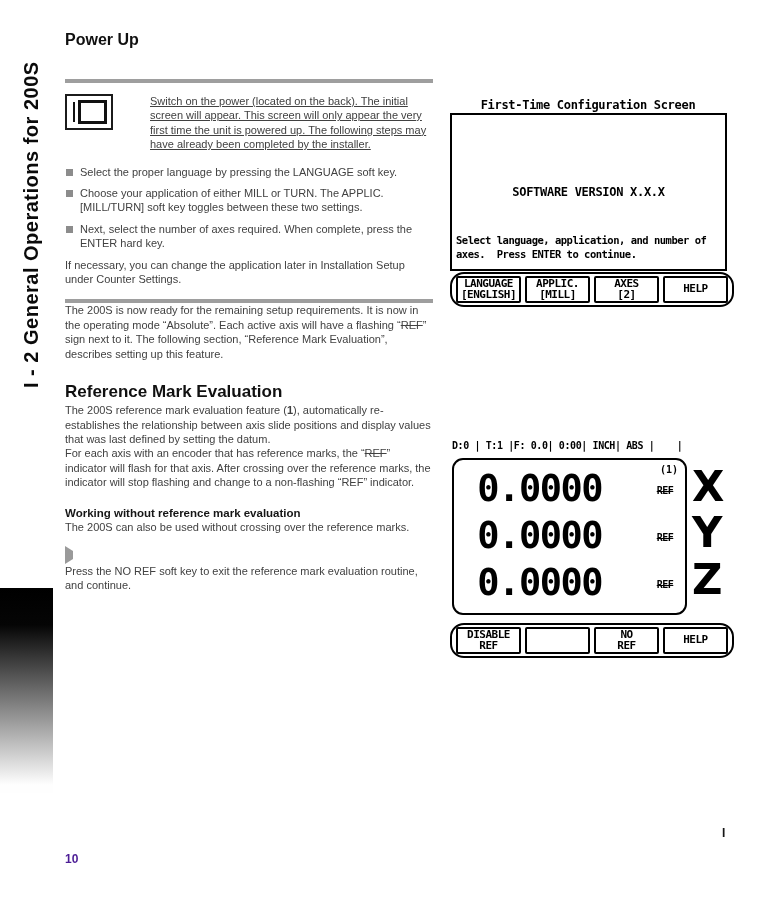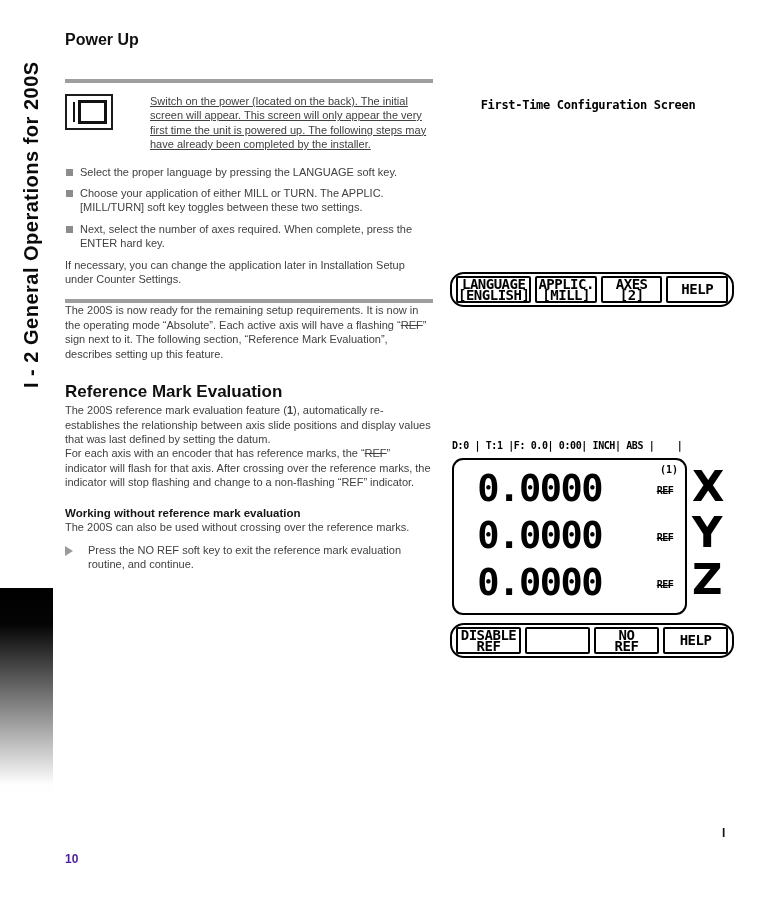--- a/index.html
+++ b/index.html
@@ -36,41 +36,41 @@
   ul.bullets li{display:flex;margin-bottom:7px;font-size:11px;line-height:14.4px;}
   .sq{flex:0 0 7px;width:7px;height:7px;background:#8c8c8c;margin:4px 7px 0 1px;}
   .note{margin-top:6px;}
   .ready{margin-top:12px;}
   .ref-strike{text-decoration:line-through;}
   h2.rme{font-size:17px;line-height:22px;font-weight:bold;color:#101010;margin:20px 0 0 0;}
   .p-feature{margin-top:9px;}
   .p-flash{margin-top:9px;}
   h3.wwr{font-size:11.5px;line-height:14px;font-weight:bold;color:#161616;margin:16px 0 0 0;}
   .sub-text{margin-top:4px;}
-  .action-row{display:flex;margin-top:9px;}
+  .action-row{display:flex;margin-top:9px;flex-direction:column;}
   .tri{flex:0 0 8px;width:0;height:0;margin:3px 7px 0 0;
        border-left:8px solid #9a9a9a;border-top:5px solid transparent;border-bottom:5px solid transparent;}
   
   .right-col{position:absolute;left:450px;top:96px;width:276px;height:580px;}
   .mono{font-family:"DejaVu Sans Mono", monospace;color:#000;}
   .cfg-title{position:absolute;top:2px;left:0;width:276px;text-align:center;
     font-size:12px;font-weight:bold;letter-spacing:-.3px;}
   .cfg-box{position:absolute;top:17px;left:0;width:273px;height:154px;border:2px solid #000;background:#fff;}
   .cfg-version{position:absolute;top:70px;left:0;width:100%;text-align:center;
     font-size:12px;font-weight:bold;letter-spacing:-.3px;}
   .cfg-message{position:absolute;bottom:8px;left:4px;right:2px;
     font-size:10.5px;line-height:14px;font-weight:bold;letter-spacing:-.5px;white-space:pre-wrap;}
   .softkey-row{position:absolute;left:0;width:272px;height:27px;
     border:2px solid #000;border-radius:14px;background:#fff;
     display:flex;gap:4px;padding:2px 4px;box-sizing:content-box;}
   .cfg-keys{top:176px;}
   .dro-keys{top:527px;}
   .softkey{flex:1 1 0;border:2px solid #000;border-radius:2px;background:#fff;
     display:flex;flex-direction:column;align-items:center;justify-content:center;
-    font-size:14px;line-height:10.5px;font-weight:bold;letter-spacing:-.5px;text-align:center;}
+    font-size:11px;line-height:10.5px;font-weight:bold;letter-spacing:-.5px;text-align:center;}
   .softkey span{display:block;}
   
   .dro-status{position:absolute;top:344px;left:2px;width:233px;
     font-size:10px;font-weight:bold;letter-spacing:-.4px;white-space:pre;}
   .dro-box{position:absolute;top:362px;left:2px;width:231px;height:148px;
     border:2px solid #000;border-radius:11px;background:#fff;padding-top:5px;box-sizing:content-box;}
   .dro-annotation{position:absolute;top:4px;right:7px;font-size:10px;font-weight:bold;}
   .axis-row{height:47px;display:flex;justify-content:flex-end;align-items:center;padding-right:5px;gap:48px;}
   .axis-value{font-size:37px;font-weight:bold;letter-spacing:-1.5px;line-height:1;}
   .ref-col{width:30px;flex:0 0 30px;text-align:center;}
@@ -138,20 +138,25 @@
 
     <div class="action-row">
       <span class="tri"></span>
       <p class="body">Press the NO REF soft key to exit the reference mark evaluation routine, and continue.</p>
     </div>
   </div>
 
   <div class="right-col">
 
     <div class="cfg-title mono">First-Time Configuration Screen</div>
+    <div class="cfg-box">
+      <div class="cfg-version mono">SOFTWARE VERSION X.X.X</div>
+      <div class="cfg-message mono">Select language, application, and number of
+axes.  Press ENTER to continue.</div>
+    </div>
     <div class="softkey-row cfg-keys">
       <div class="softkey mono">
         <span>LANGUAGE</span>
         <span>[ENGLISH]</span>
       </div>
       <div class="softkey mono">
         <span>APPLIC.</span>
         <span>[MILL]</span>
       </div>
       <div class="softkey mono">

